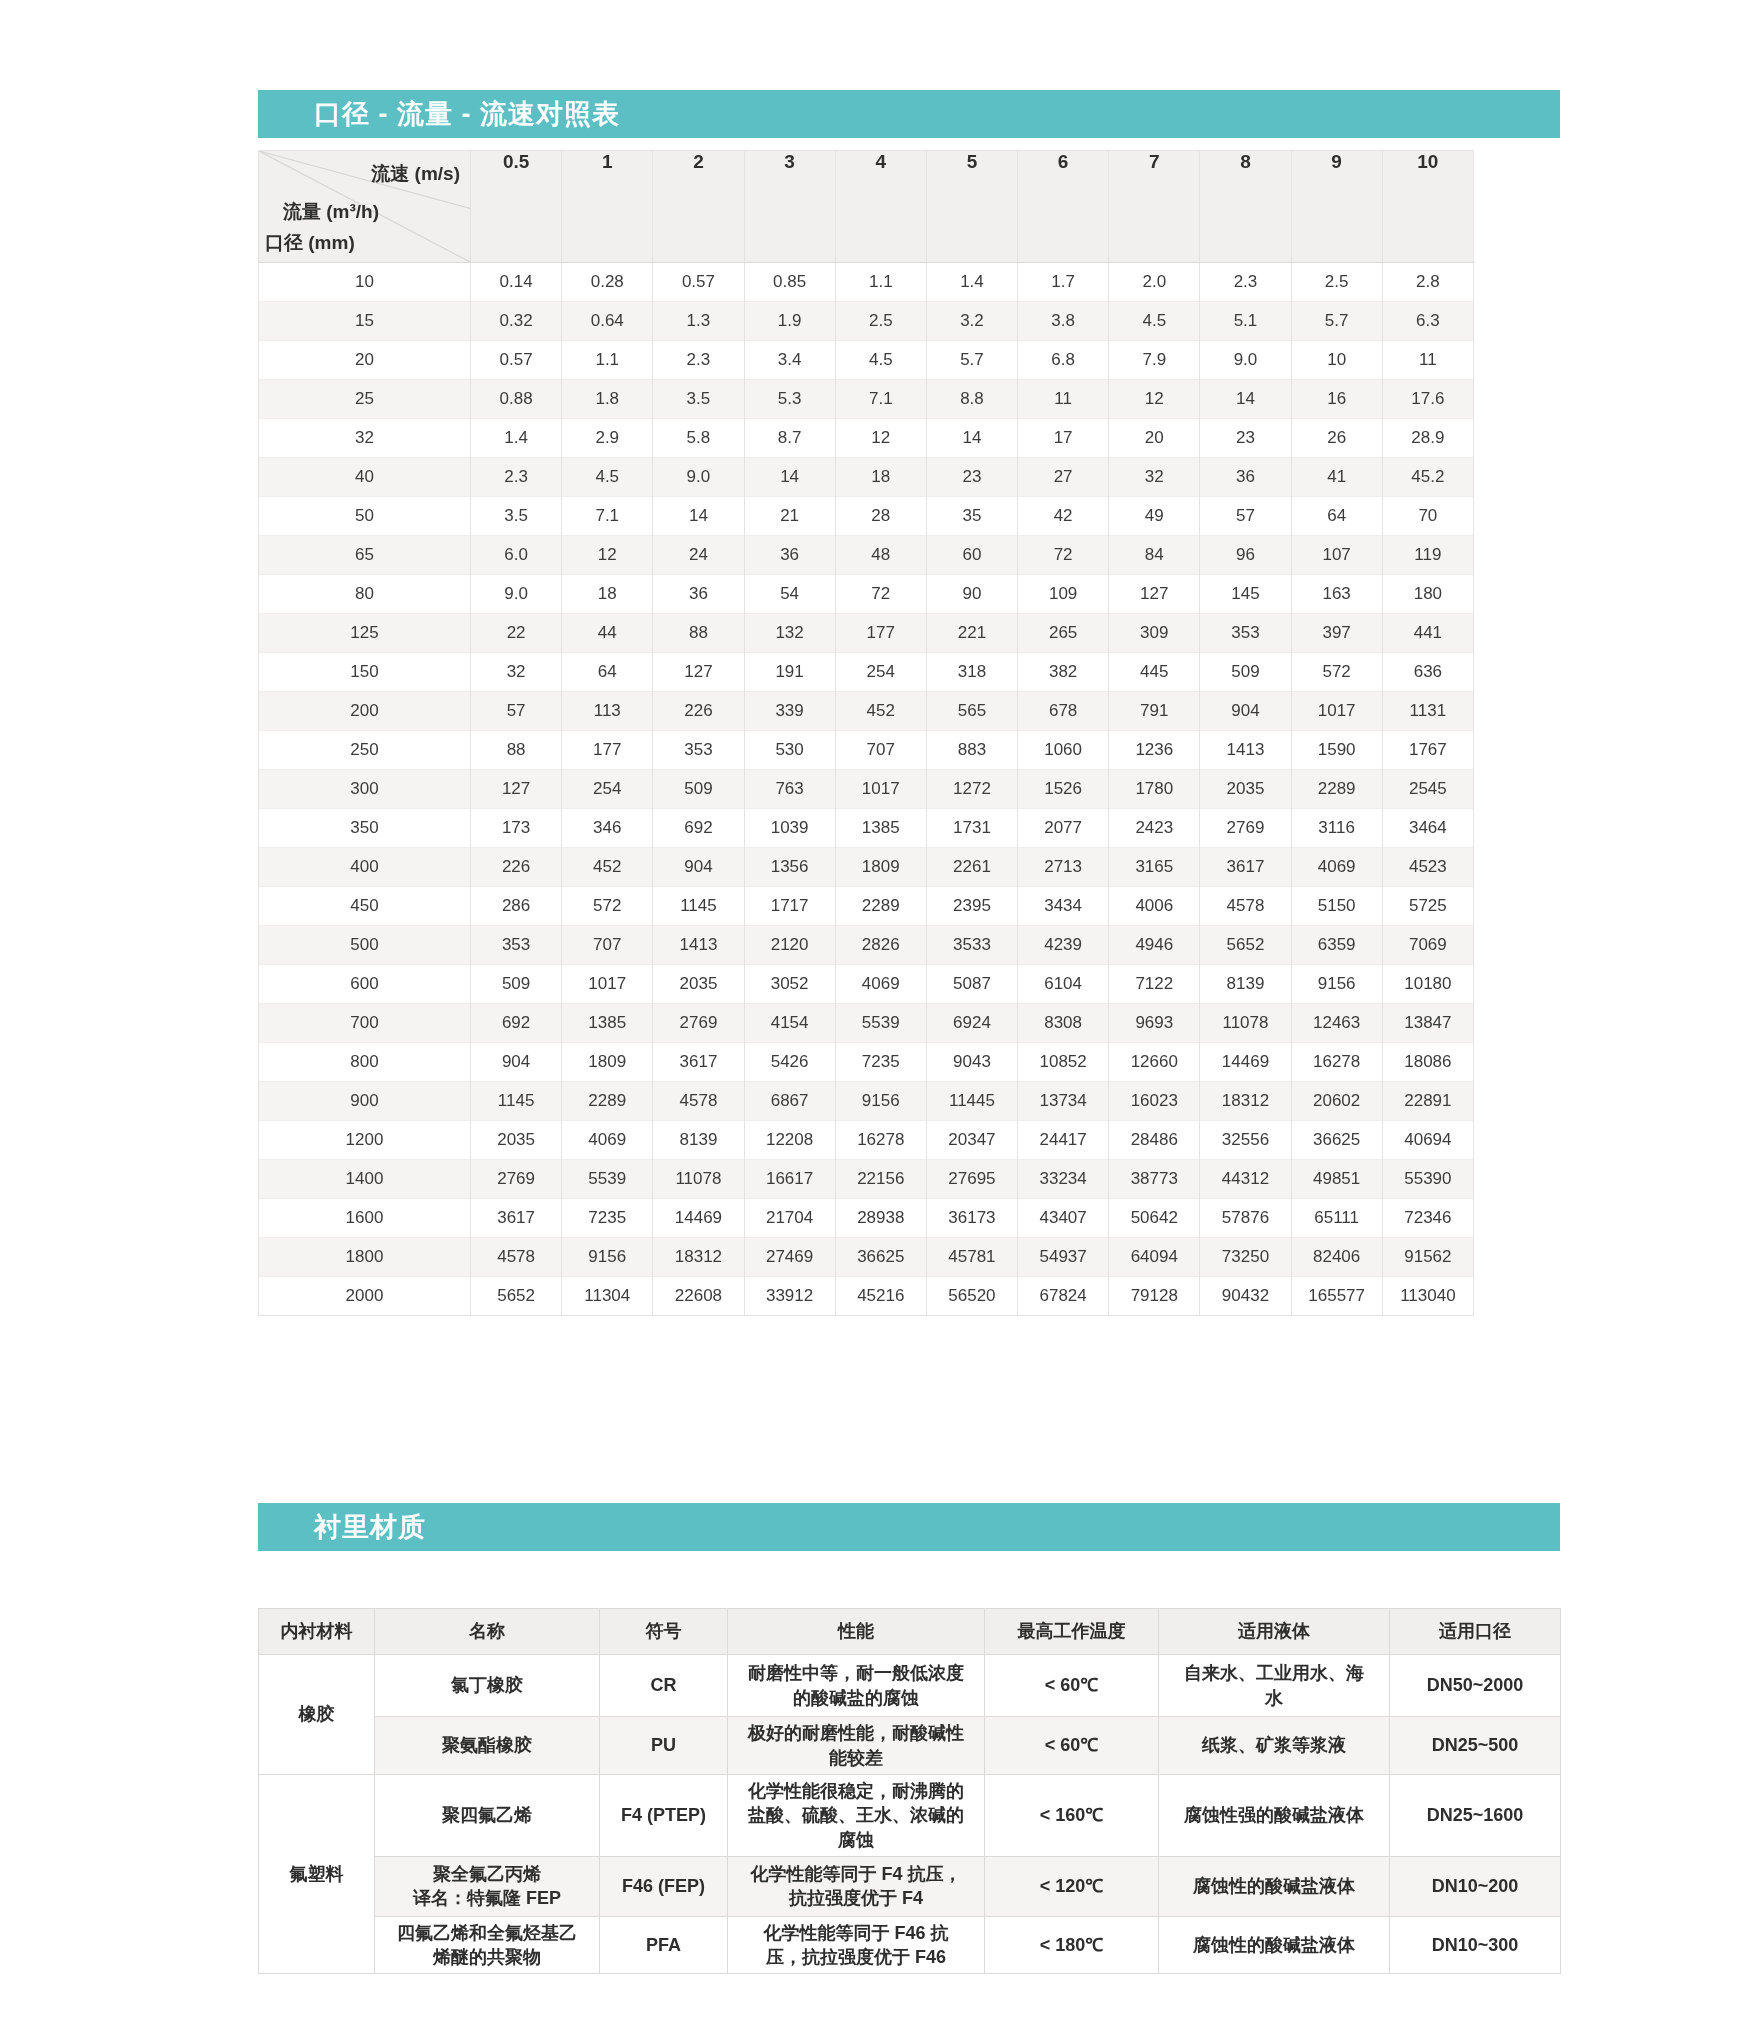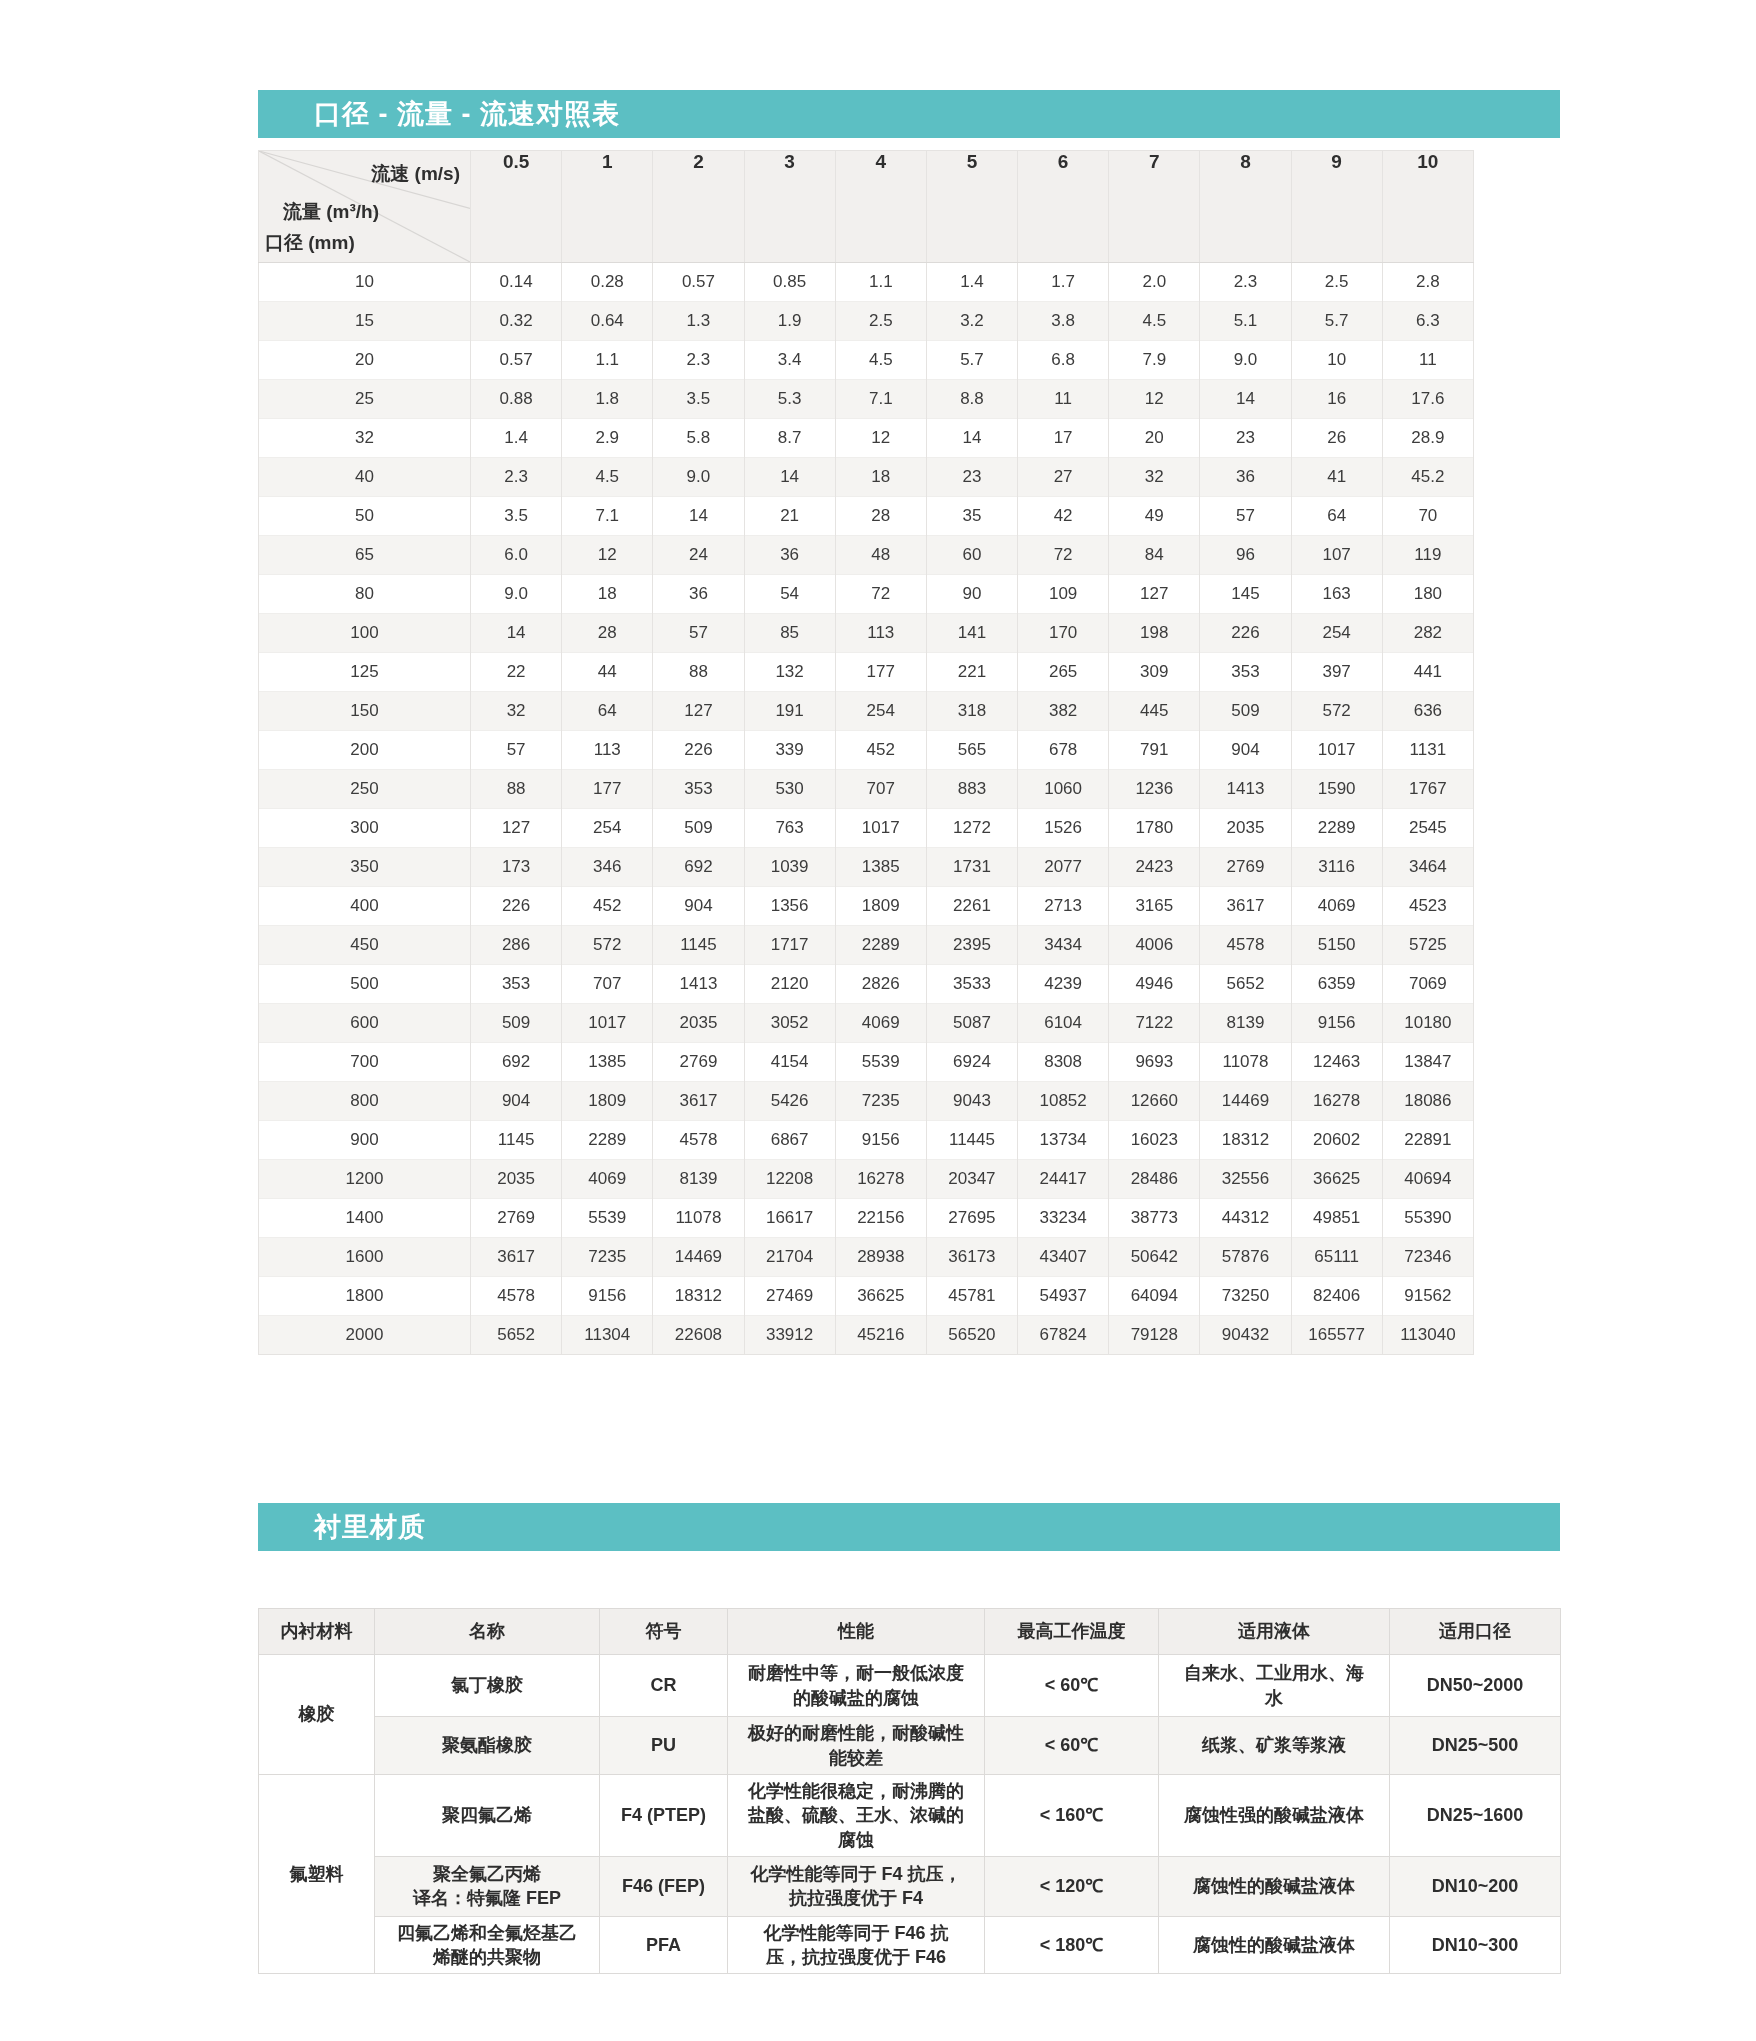--- a/index.html
+++ b/index.html
@@ -359,45 +359,20 @@
 
           <td>127</td>
 
           <td>145</td>
 
           <td>163</td>
 
           <td>180</td>
         </tr>
 
-      <tr>
-        <td>100</td>
-
-          <td>14</td>
-
-          <td>28</td>
-
-          <td>57</td>
-
-          <td>85</td>
-
-          <td>113</td>
-
-          <td>141</td>
-
-          <td>170</td>
-
-          <td>198</td>
-
-          <td>226</td>
-
-          <td>254</td>
-
-          <td>282</td>
-        </tr>
 
       <tr>
         <td>125</td>
 
           <td>22</td>
 
           <td>44</td>
 
           <td>88</td>
 

